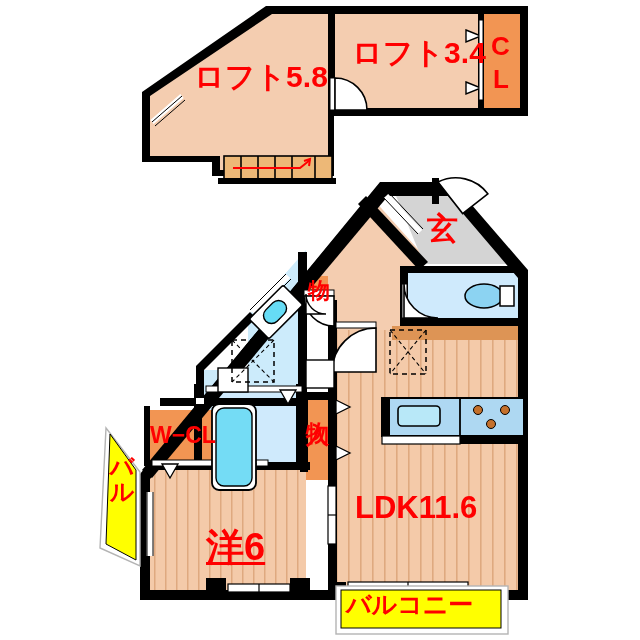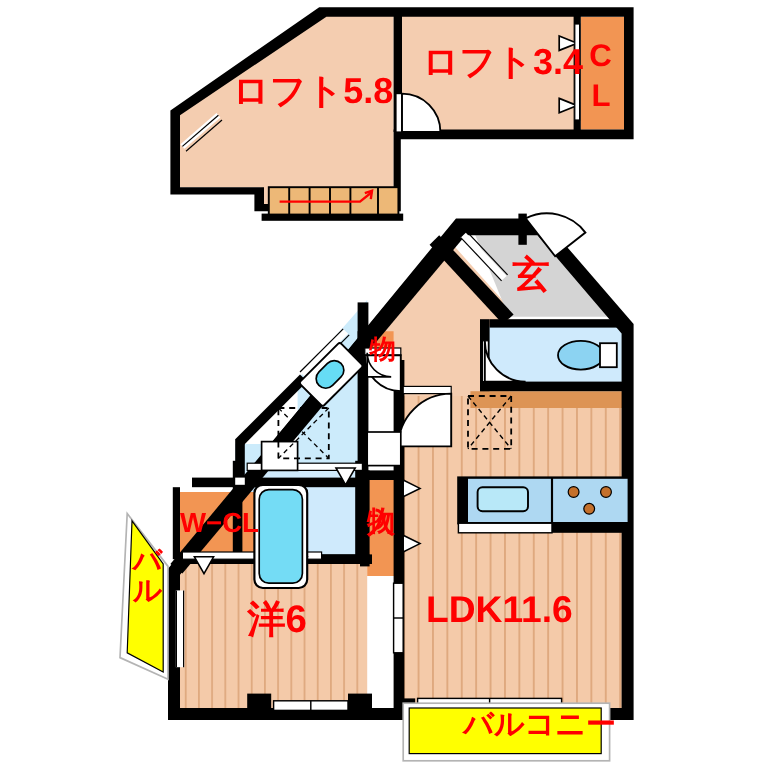--- a/index.html
+++ b/index.html
@@ -293,19 +293,19 @@
   <div class="rmlabel" style="left:427px; top:213px; font-size:31px;">玄</div>
 
   <div class="rmlabel" style="left:308px; top:280px; font-size:22px;">物</div>
 
   <div class="rmlabel" style="left:150px; top:424px; font-size:23px;">W−CL</div>
 
   <div class="rmlabel vert" style="left:306px; top:404px; font-size:23px;">物入</div>
 
   <div class="rmlabel vert" style="left:110px; top:440px; font-size:24px;">バル</div>
 
-  <div class="rmlabel" style="left:206px; top:500px; font-size:32px;">洋6</div>
+  <div class="rmlabel" style="left:206px; top:528px; font-size:38px;text-decoration:underline;">洋6</div>
 
   <div class="rmlabel" style="left:355px; top:492px; font-size:31px;text-align:center;">LDK11.6</div>
 
-  <div class="rmlabel" style="left:346px; top:592px; font-size:25px;margin-left:40px;">バルコニー</div>
+  <div class="rmlabel" style="left:346px; top:592px; font-size:25px;">バルコニー</div>
 
 </div>
 
 </body></html>

